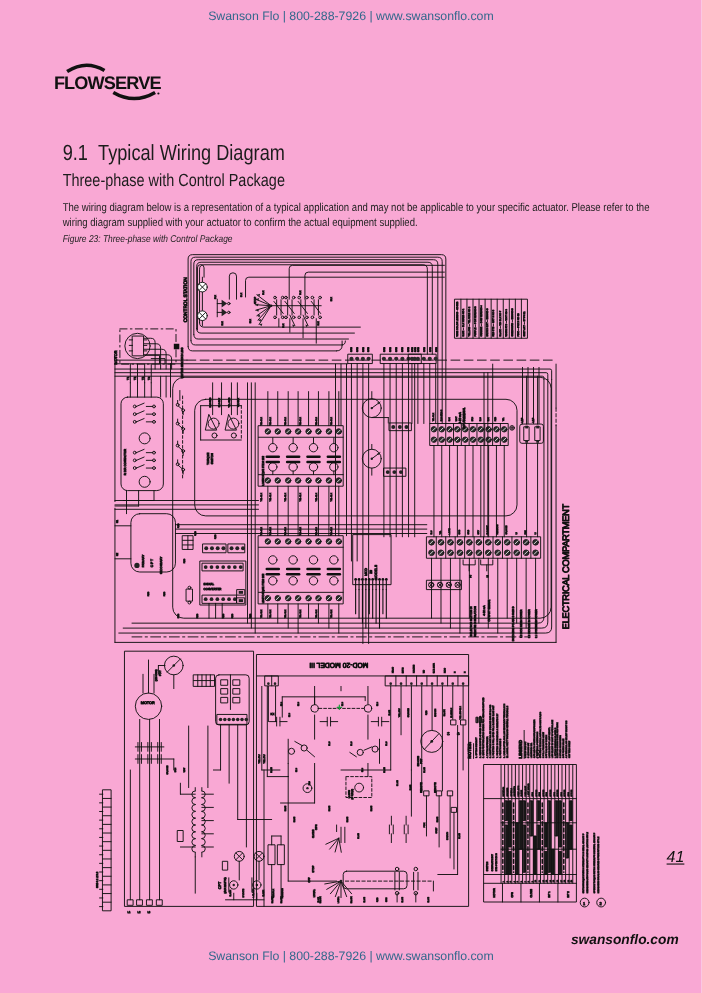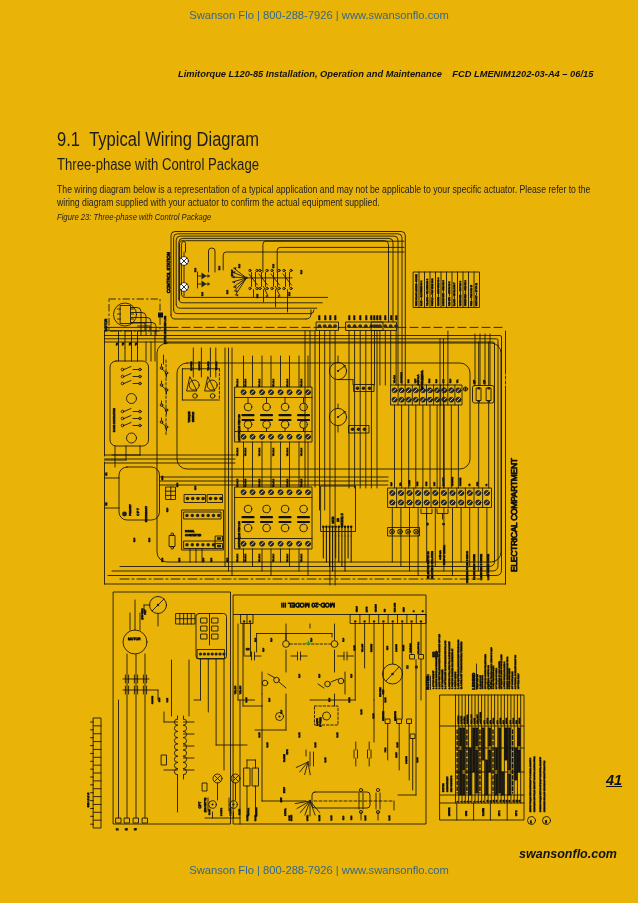--- a/index.html
+++ b/index.html
@@ -1,27 +1,37 @@
 <!DOCTYPE html>
 <html><head>
 <meta charset="utf-8">
 <style>
   html,body{margin:0;padding:0;background:#fff;}
-  #page{position:relative;width:638px;height:903px;background:#eab308;overflow:hidden;
+  #page{position:relative;width:638px;height:903px;background:#f9a8d4;overflow:hidden;
         font-family:"Liberation Sans",sans-serif;-webkit-font-smoothing:antialiased;}
   .abs{position:absolute;}
 </style>
 </head>
 <body>
 <div id="page">
 
   <div class="abs" style="left:0;top:9px;width:638px;text-align:center;font-size:11.2px;color:#33688c;">Swanson Flo | 800-288-7926 | www.swansonflo.com</div>
 
-
-  <div class="abs" style="left:178px;top:69px;width:440px;font-size:9.3px;font-style:italic;font-weight:bold;color:#111;white-space:nowrap;">Limitorque L120-85 Installation, Operation and Maintenance&nbsp;&nbsp;&nbsp;&nbsp;FCD LMENIM1202-03-A4 – 06/15</div>
+  <div class="abs" style="left:42px;top:52px;width:110px;height:46px;">
+    <svg width="110" height="46" viewBox="0 0 110 46">
+
+      <path d="M 19 13 Q 36 2 53 12" fill="none" stroke="#111" stroke-width="3.2"></path>
+
+      <text x="7" y="29" font-family="Liberation Sans,sans-serif" font-weight="bold" font-size="16.5" letter-spacing="-0.8" fill="#111">FLOWSERVE</text>
+
+      <path d="M 61 32 Q 80 43 99 32" fill="none" stroke="#111" stroke-width="3.2"></path>
+      <circle cx="102" cy="33" r="1" fill="#111"></circle>
+    </svg>
+  </div>
+
 
   <div class="abs" style="left:57px;top:128px;font-size:20px;color:#1c1c1c;transform:scaleX(0.826);transform-origin:0 0;white-space:nowrap;">9.1&nbsp;&nbsp;Typical Wiring Diagram</div>
 
   <div class="abs" style="left:57px;top:156px;font-size:16px;color:#1c1c1c;transform:scaleX(0.82);transform-origin:0 0;white-space:nowrap;">Three-phase with Control Package</div>
 
   <div class="abs" style="left:57px;top:183px;font-size:10.4px;line-height:13px;color:#222;transform:scaleX(0.835);transform-origin:0 0;white-space:nowrap;">The wiring diagram below is a representation of a typical application and may not be applicable to your specific actuator. Please refer to the<br>wiring diagram supplied with your actuator to confirm the actual equipment supplied.</div>
 
   <div class="abs" style="left:57px;top:212px;font-size:9px;font-style:italic;color:#222;transform:scaleX(0.85);transform-origin:0 0;white-space:nowrap;">Figure 23: Three-phase with Control Package</div>
 
   <div class="abs" style="left:0;top:0;width:638px;height:903px;">
@@ -1486,18 +1496,18 @@
 
 <circle cx="531.5" cy="820.5" r="4"></circle>
 <text x="530" y="822.5" font-size="3.6" fill="#6a6a6a" text-anchor="start" font-weight="normal">1</text>
 
 <circle cx="546.5" cy="820.5" r="4"></circle>
 <text x="545" y="822.5" font-size="3.6" fill="#6a6a6a" text-anchor="start" font-weight="normal">2</text>
   </g>
   </svg>
   </div>
 
-  <div class="abs" style="left:606px;top:772px;font-size:14.5px;font-weight:bold;font-style:italic;color:#111;text-decoration:underline;">41</div>
+  <div class="abs" style="left:606px;top:772px;font-size:14.5px;font-weight:normal;font-style:italic;color:#111;text-decoration:underline;">41</div>
 
   <div class="abs" style="left:519px;top:847px;font-size:12.5px;font-weight:bold;font-style:italic;color:#111;">swansonflo.com</div>
 
   <div class="abs" style="left:0;top:864px;width:638px;text-align:center;font-size:11.2px;color:#33688c;">Swanson Flo | 800-288-7926 | www.swansonflo.com</div>
 </div>
 
 </body></html>

